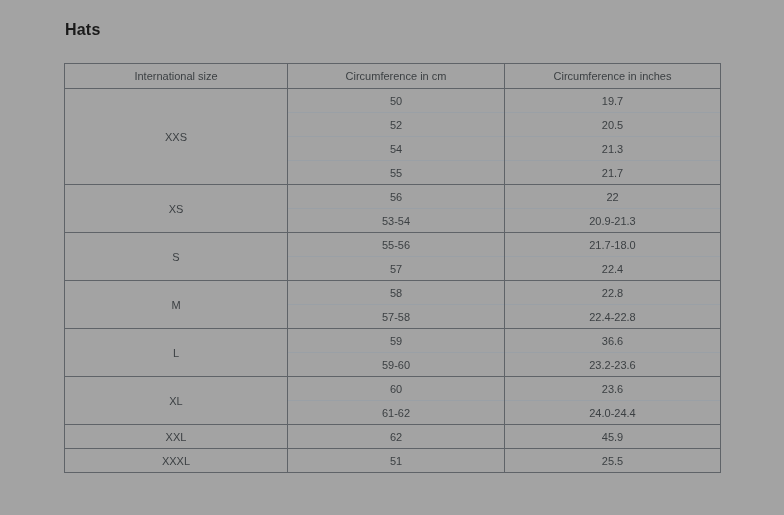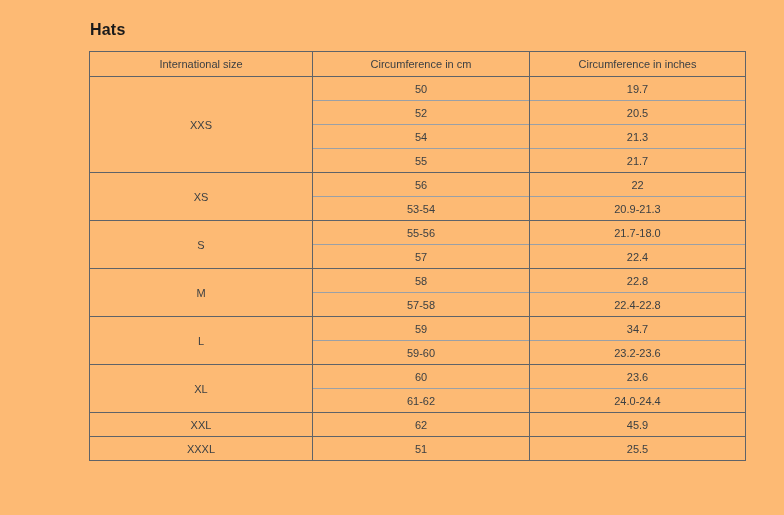--- a/index.html
+++ b/index.html
@@ -5,36 +5,35 @@
   * { box-sizing: border-box; }
   html, body {
     margin: 0;
     padding: 0;
     background: #ffffff;
     font-family: "Liberation Sans", sans-serif;
   }
   .page {
     width: 784px;
     height: 515px;
-    background: #fdba74;
+    background: #a3a3a3;
     overflow: hidden;
-    padding-left: 25px;
   }
   .page-title {
     margin: 0;
     padding: 21px 0 0 65px;
     font-size: 16px;
     font-weight: bold;
     color: #1a1a1a;
     letter-spacing: 0.2px;
   }
   table.size-table {
     border-collapse: collapse;
     table-layout: fixed;
-    margin: 12px 0 0 64px;
+    margin: 24px 0 0 64px;
     width: 656px;
     border: 1px solid #5f6368;
   }
   table.size-table col.c1 { width: 223px; }
   table.size-table col.c2 { width: 217px; }
   table.size-table col.c3 { width: 216px; }
   table.size-table th,
   table.size-table td {
     border-left: 1px solid #5f6368;
     border-right: 1px solid #5f6368;
@@ -113,21 +112,21 @@
           <td>58</td>
           <td>22.8</td>
         </tr>
         <tr class="inner-row">
           <td>57-58</td>
           <td>22.4-22.8</td>
         </tr>
         <tr class="group-start">
           <td rowspan="2">L</td>
           <td>59</td>
-          <td>34.7</td>
+          <td>36.6</td>
         </tr>
         <tr class="inner-row">
           <td>59-60</td>
           <td>23.2-23.6</td>
         </tr>
         <tr class="group-start">
           <td rowspan="2">XL</td>
           <td>60</td>
           <td>23.6</td>
         </tr>

